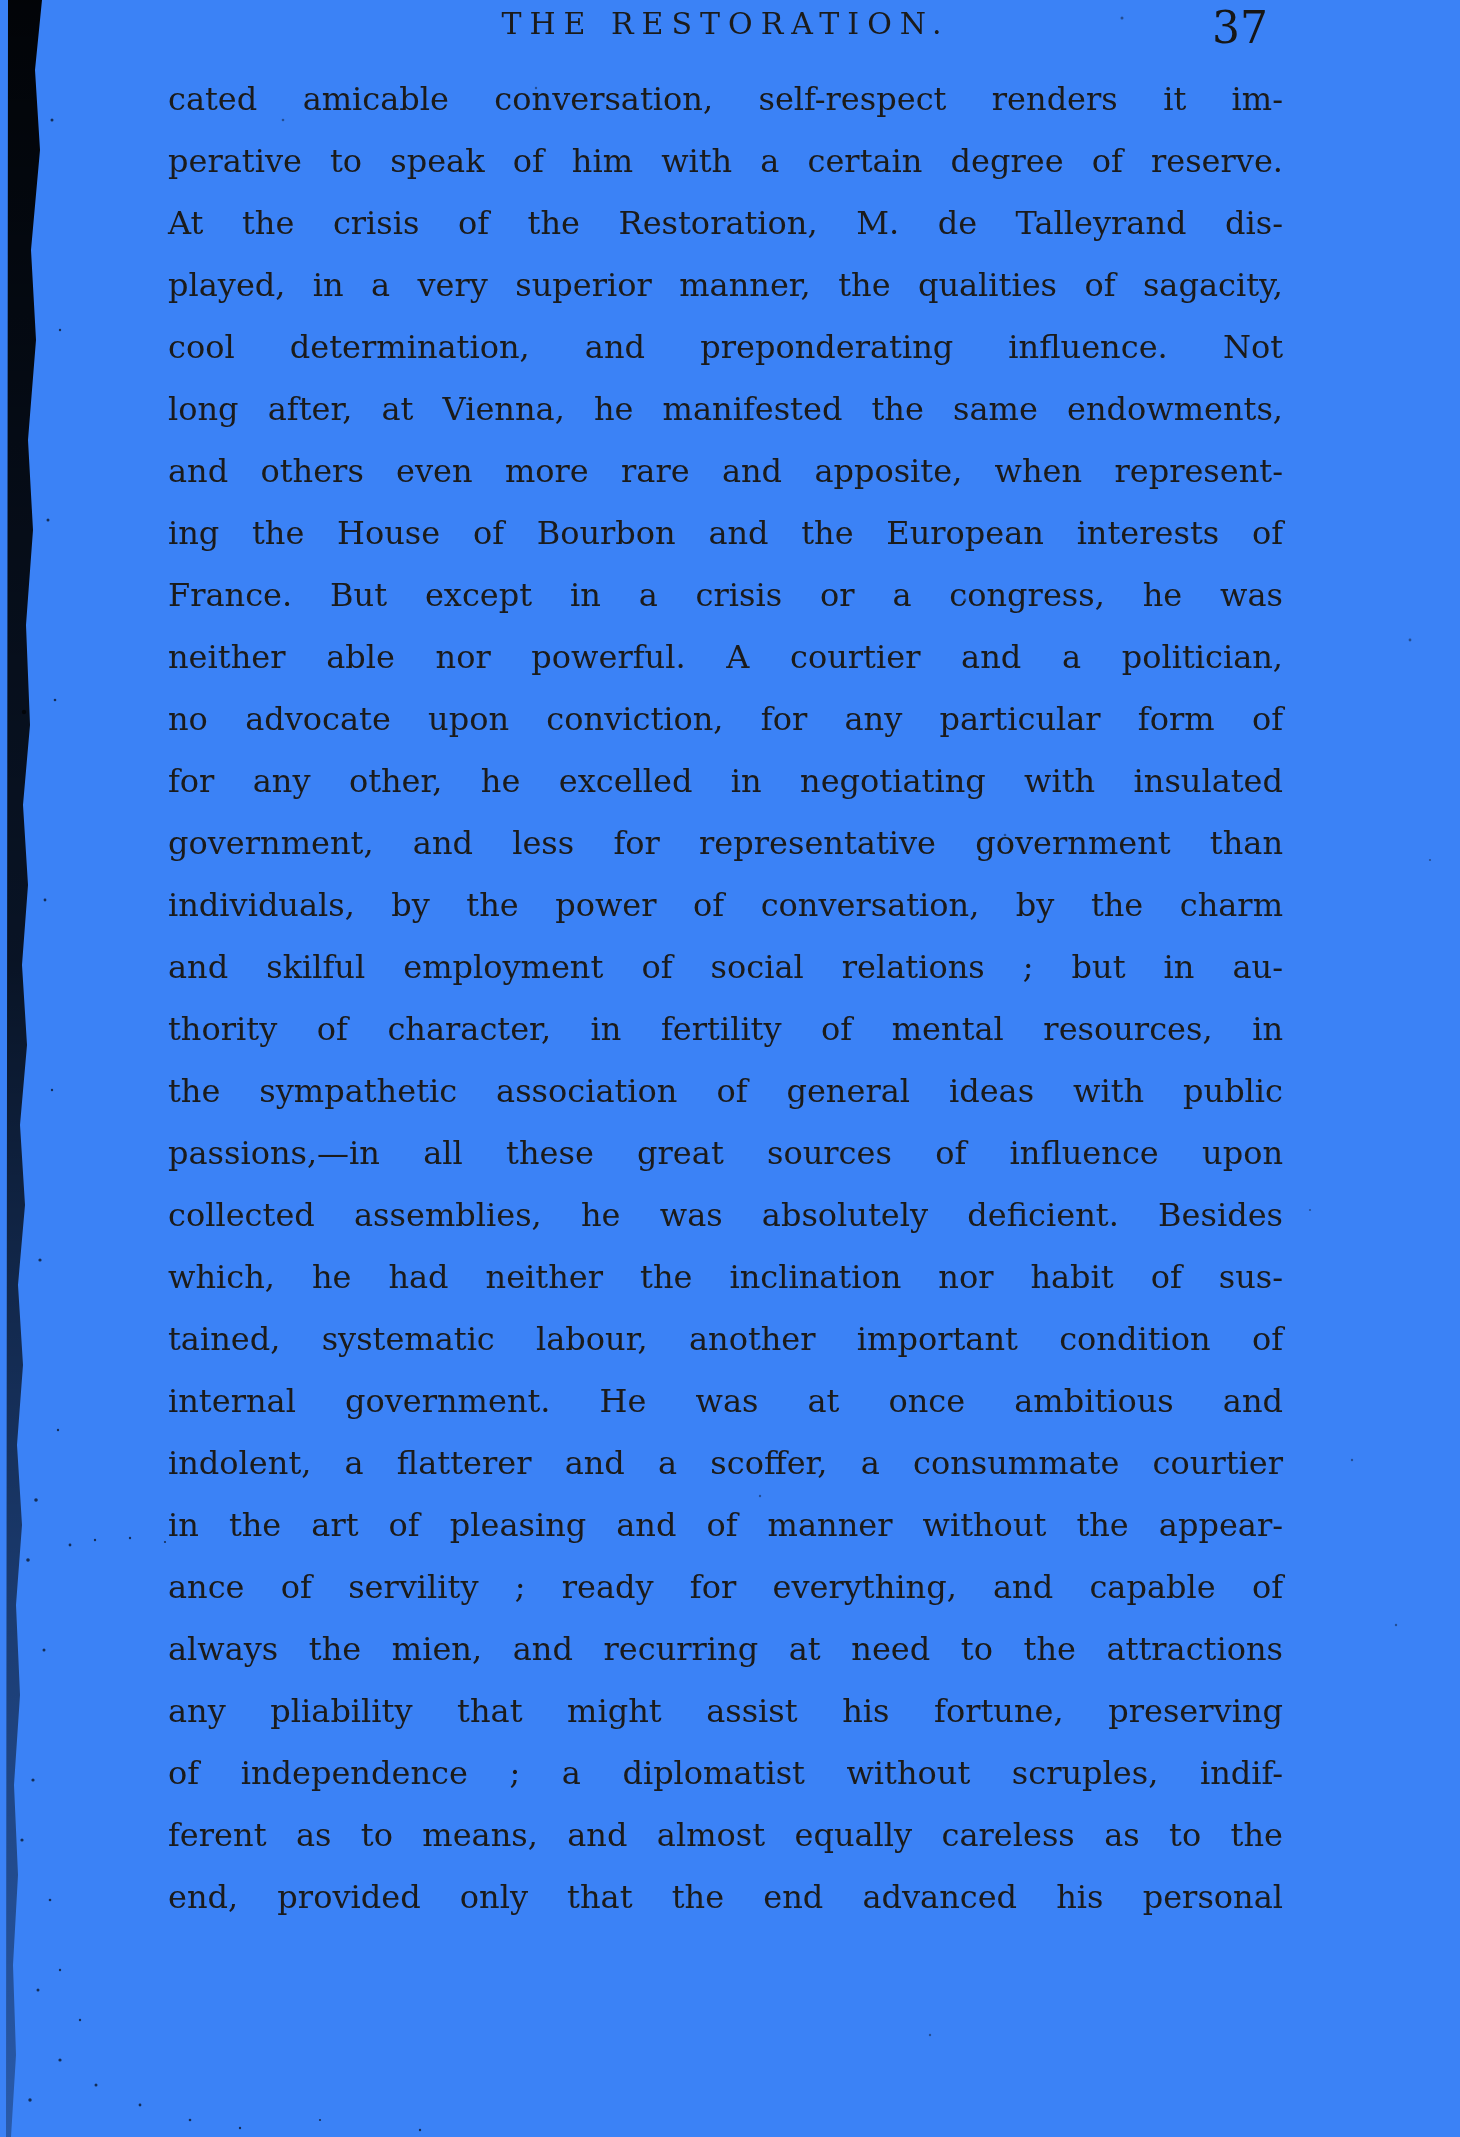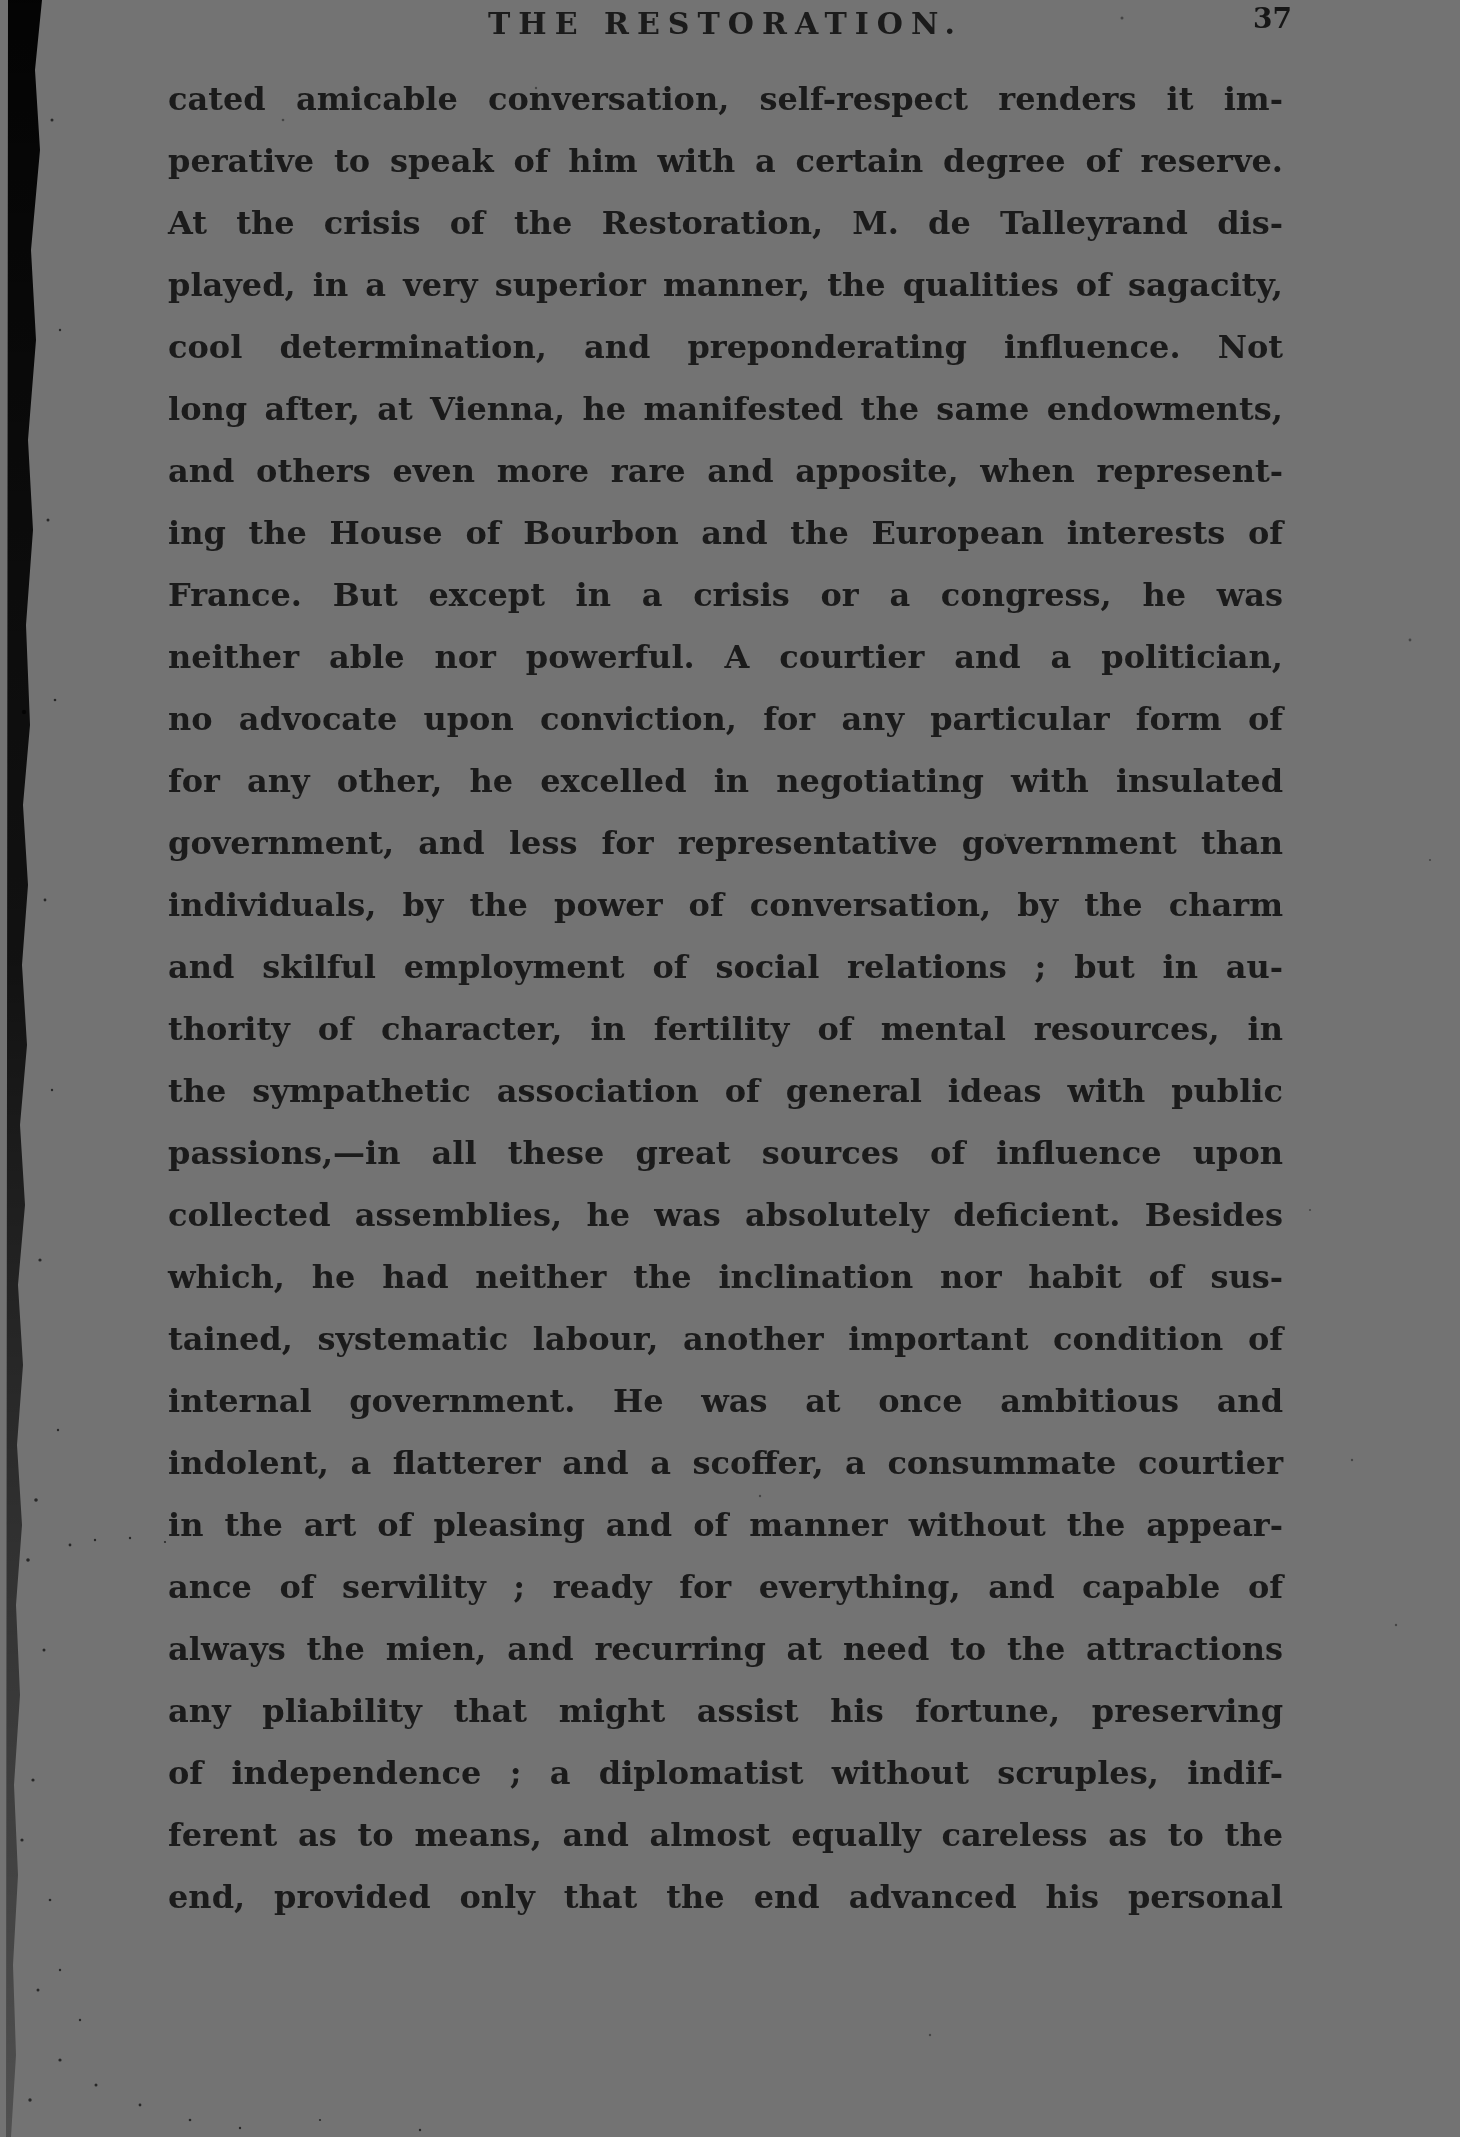--- a/index.html
+++ b/index.html
@@ -11,41 +11,40 @@
     width: 1460px;
     height: 2137px;
     position: relative;
     overflow: hidden;
     font-family: "DejaVu Serif", "Liberation Serif", serif;
     color: #1b1b1b;
   }
   .page {
     position: absolute;
     inset: 0;
-    background: #737373;
-    font-weight: bold;
+    background: #3b82f6;
   }
   .running-head {
     position: absolute;
     top: 6px;
     left: 168px;
     width: 1115px;
     text-align: center;
     font-size: 30px;
     letter-spacing: 8px;
     color: #1b1b1b;
     white-space: nowrap;
   }
   .page-number {
     position: absolute;
     top: 2px;
     left: 1212px;
     width: 80px;
-    text-align: right;
-    font-size: 28px;
+    text-align: left;
+    font-size: 44px;
     color: #161616;
   }
   .text-block {
     position: absolute;
     top: 68px;
     left: 168px;
     width: 1115px;
   }
   .text-block .line {
     font-size: 32px;

